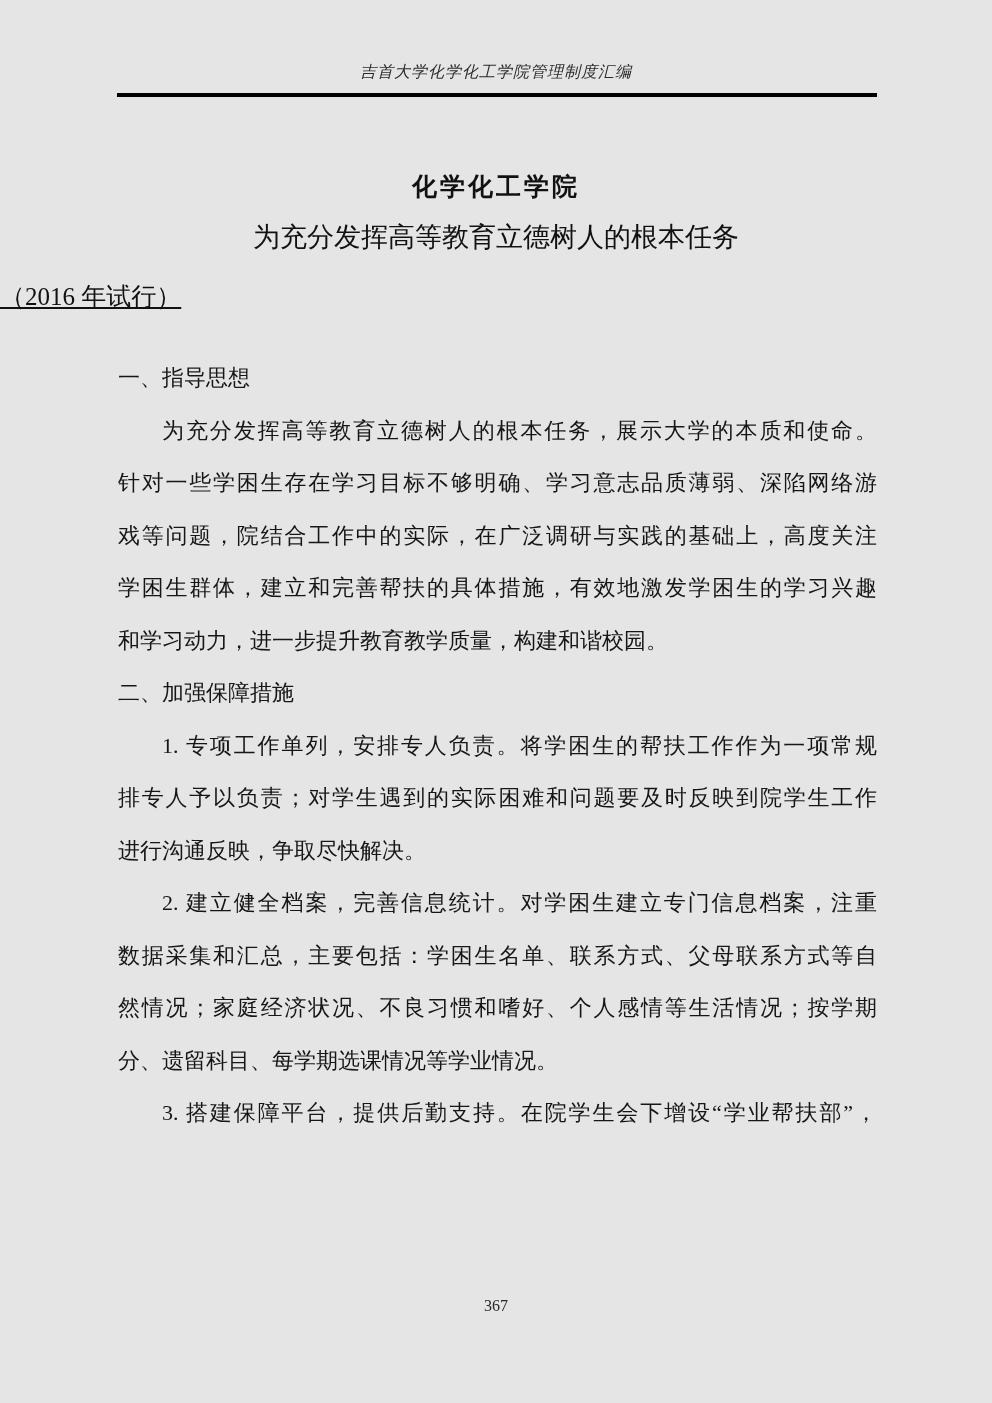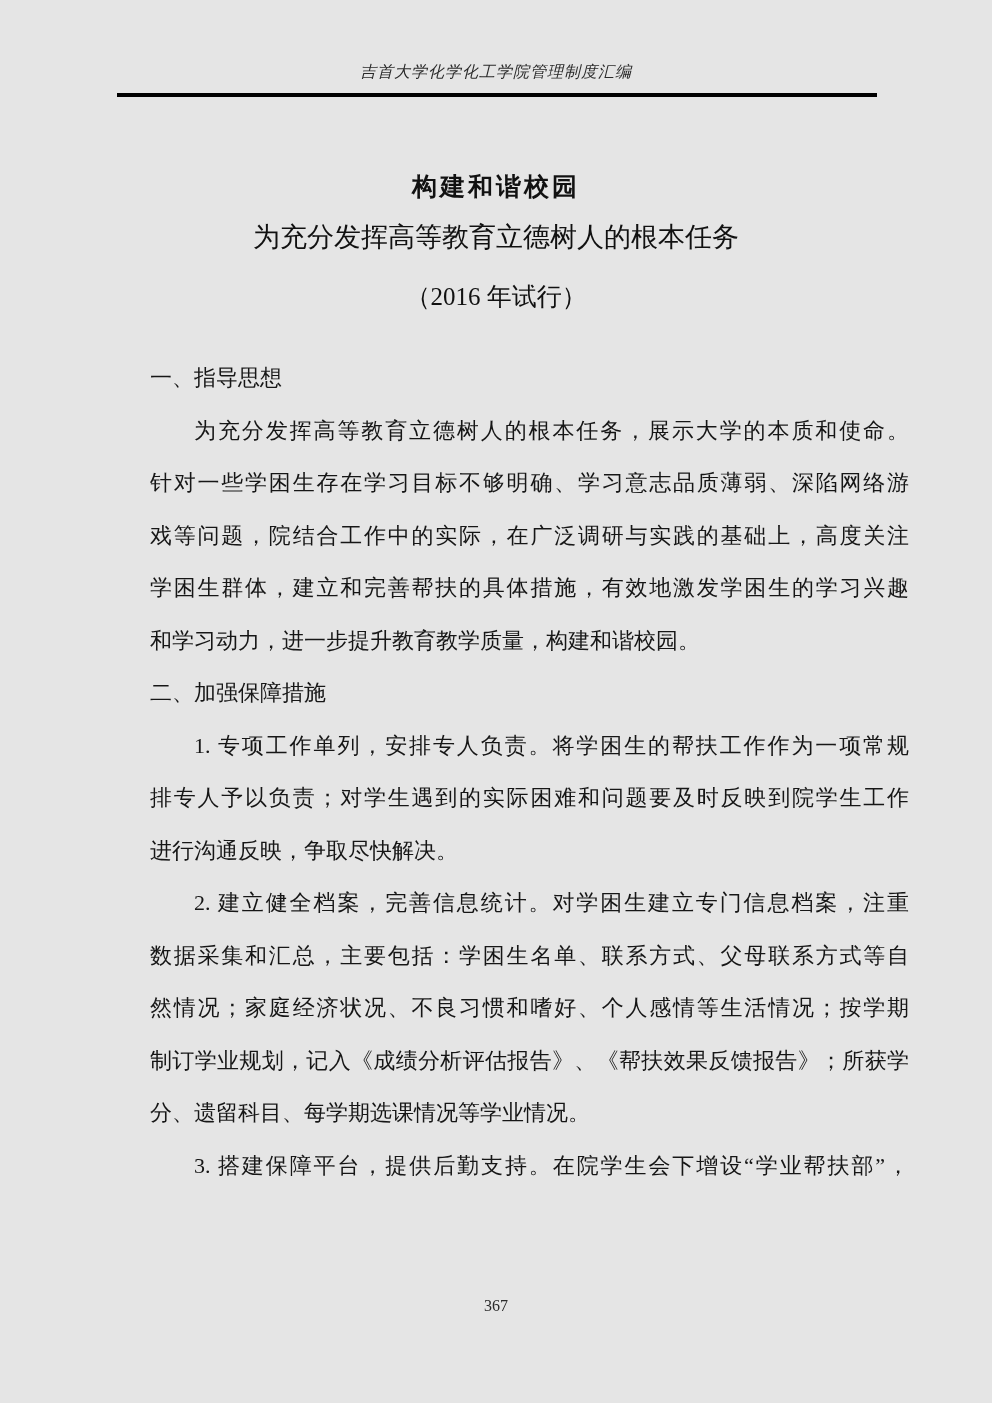--- a/index.html
+++ b/index.html
@@ -56,31 +56,31 @@
     width: 100%;
     text-align: center;
     font-size: 27px;
     color: #111111;
   }
   .title-edition {
     position: absolute;
     top: 280px;
     left: 0;
     width: 100%;
-    text-align: center;
+    text-align: left;
     font-size: 25px;
     color: #111111;
+    text-decoration: underline;
   }
   
   .body-col {
     position: absolute;
     top: 352px;
     left: 118px;
     width: 759px;
-    margin-left: 32px;
   }
   .line {
     height: 52.5px;
     line-height: 52.5px;
     font-size: 22px;
     overflow: hidden;
     text-align: left;
     color: #161616;
   }
   .line.justify {
@@ -102,38 +102,37 @@
   }
 </style>
 </head>
 <body>
 
 <div class="page">
 
   <div class="header-text">吉首大学化学化工学院管理制度汇编</div>
   <div class="header-rule"></div>
 
-  <div class="title-college">构建和谐校园</div>
+  <div class="title-college">化学化工学院</div>
   <div class="title-main">为充分发挥高等教育立德树人的根本任务</div>
   <div class="title-edition">（2016 年试行）</div>
 
   <div class="body-col">
     <div class="line">一、指导思想</div>
     <div class="line indent justify">为充分发挥高等教育立德树人的根本任务，展示大学的本质和使命。</div>
     <div class="line justify">针对一些学困生存在学习目标不够明确、学习意志品质薄弱、深陷网络游</div>
     <div class="line justify">戏等问题，院结合工作中的实际，在广泛调研与实践的基础上，高度关注</div>
     <div class="line justify">学困生群体，建立和完善帮扶的具体措施，有效地激发学困生的学习兴趣</div>
     <div class="line">和学习动力，进一步提升教育教学质量，构建和谐校园。</div>
     <div class="line">二、加强保障措施</div>
     <div class="line indent justify">1. 专项工作单列，安排专人负责。将学困生的帮扶工作作为一项常规</div>
     <div class="line justify">排专人予以负责；对学生遇到的实际困难和问题要及时反映到院学生工作</div>
     <div class="line">进行沟通反映，争取尽快解决。</div>
     <div class="line indent justify">2. 建立健全档案，完善信息统计。对学困生建立专门信息档案，注重</div>
     <div class="line justify">数据采集和汇总，主要包括：学困生名单、联系方式、父母联系方式等自</div>
     <div class="line justify">然情况；家庭经济状况、不良习惯和嗜好、个人感情等生活情况；按学期</div>
-    <div class="line justify">制订学业规划，记入《成绩分析评估报告》、《帮扶效果反馈报告》；所获学</div>
     <div class="line">分、遗留科目、每学期选课情况等学业情况。</div>
     <div class="line indent justify">3. 搭建保障平台，提供后勤支持。在院学生会下增设“学业帮扶部”，</div>
   </div>
 
   <div class="footer-pagenum">367</div>
 
 </div>
 
 </body></html>

